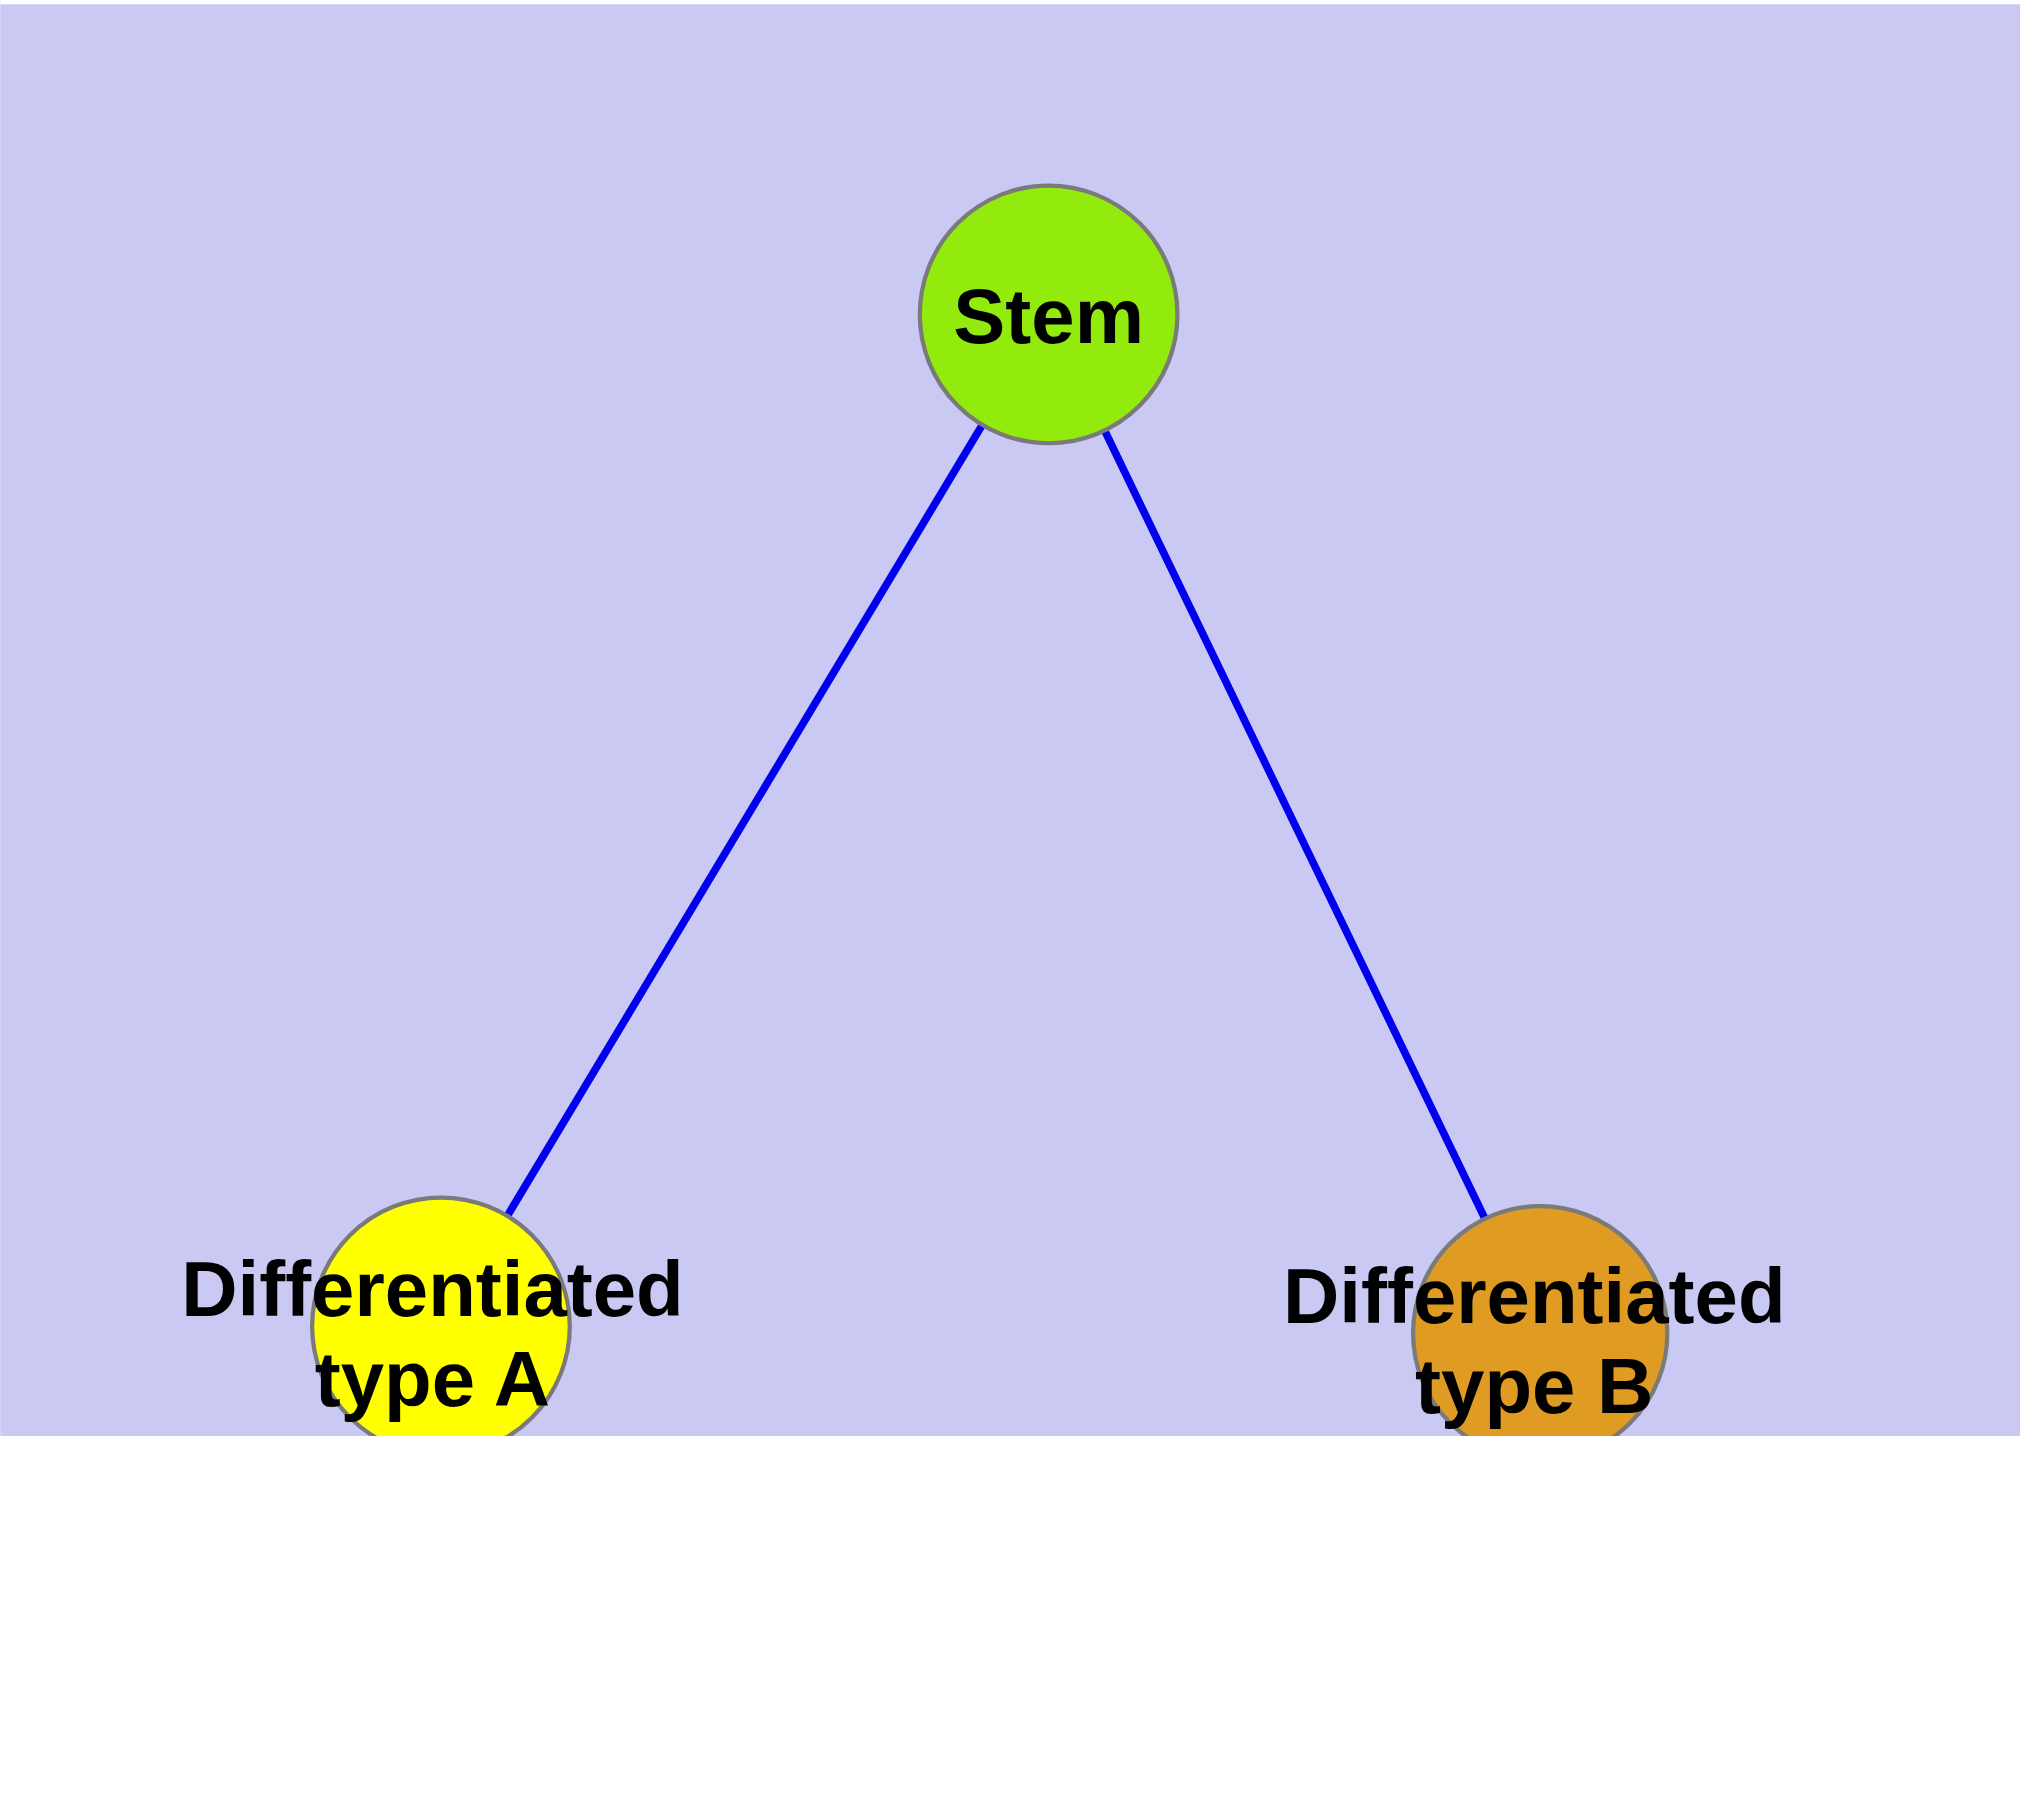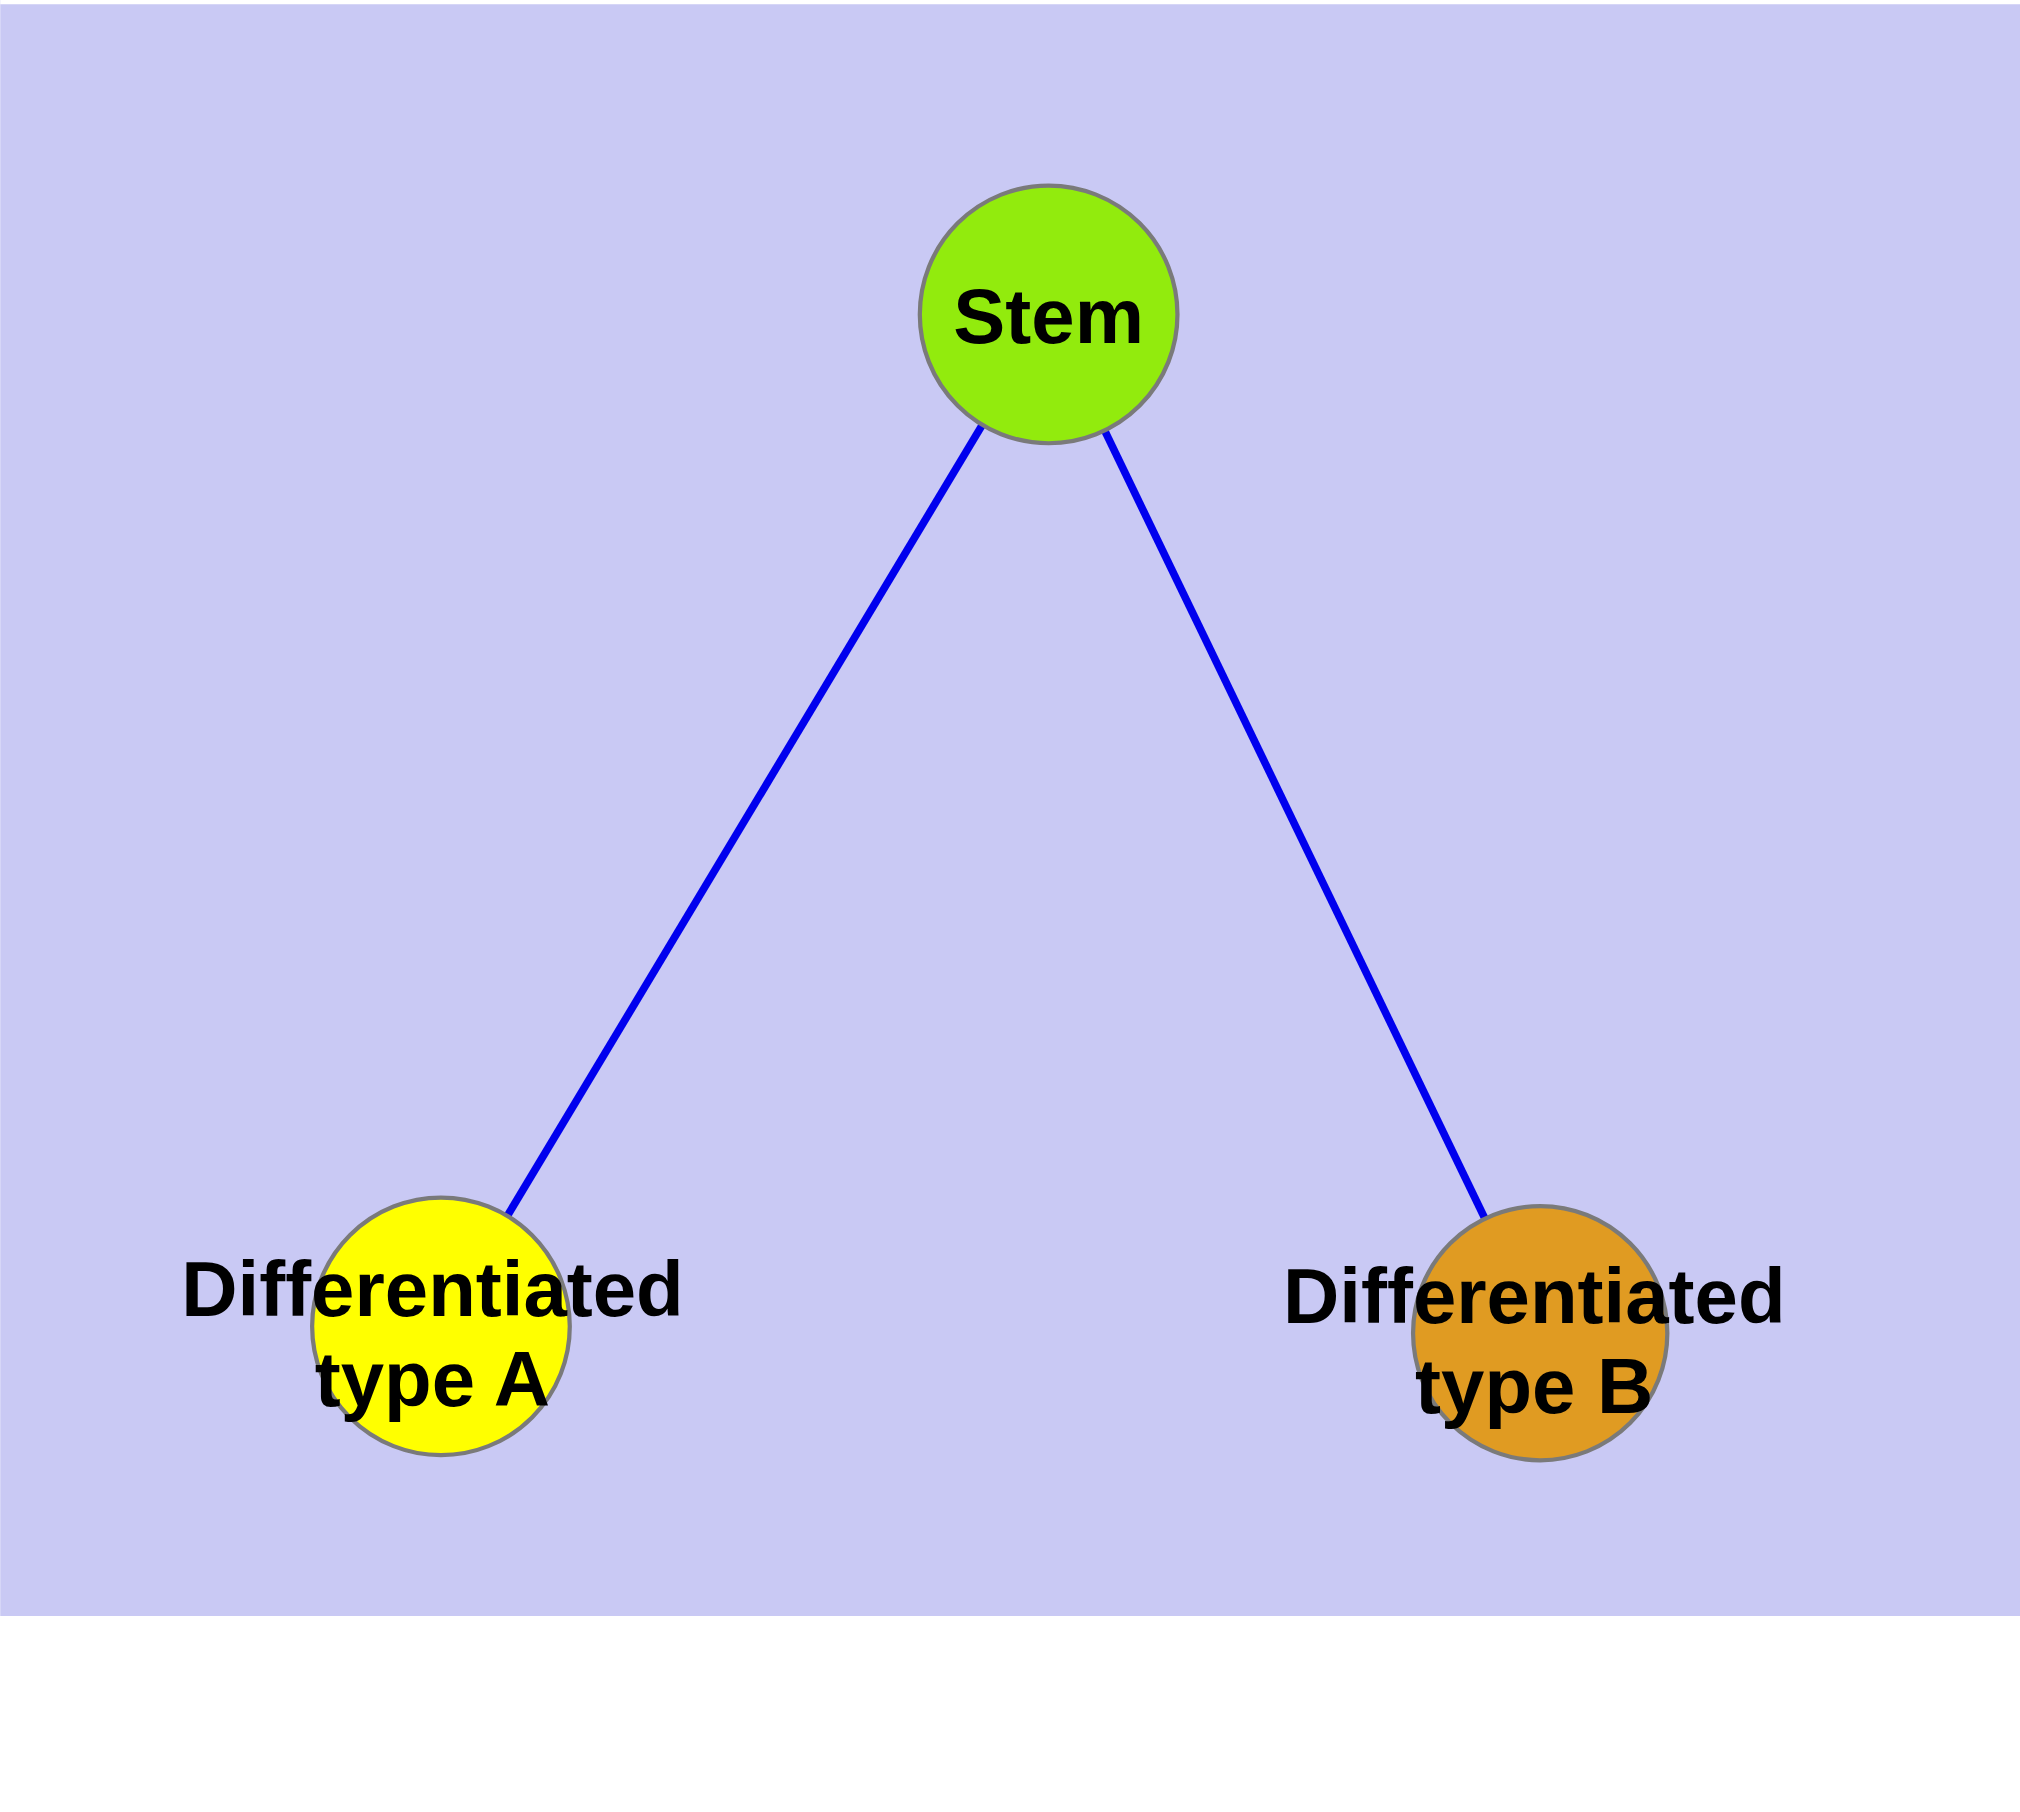--- a/index.html
+++ b/index.html
@@ -3,21 +3,21 @@
 <meta charset="utf-8">
 <style>
   html, body {
     margin: 0;
     padding: 0;
     overflow: hidden;
   }
   .canvas {
     position: relative;
     width: 2021px;
-    height: 1616px;
+    height: 1436px;
     background: #ffffff;
   }
   svg.graph {
     display: block;
     width: 2021px;
     height: 1812px;
   }
   .edge {
     stroke-width: 9px;
     fill: none;

